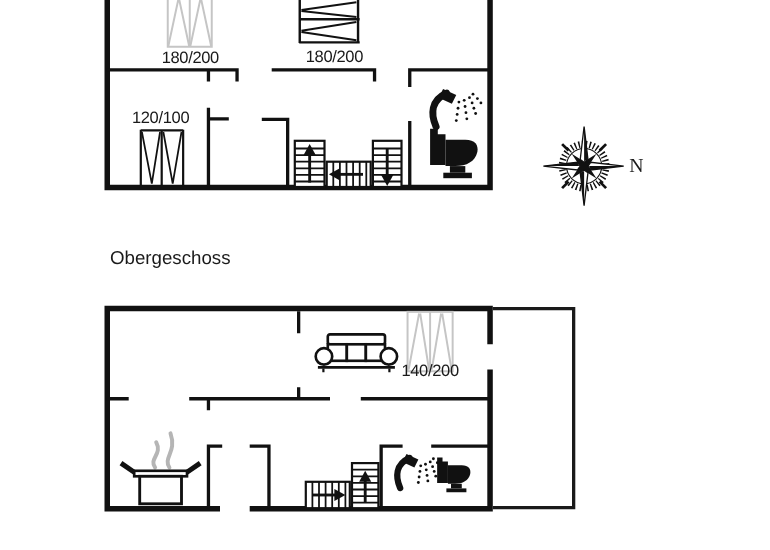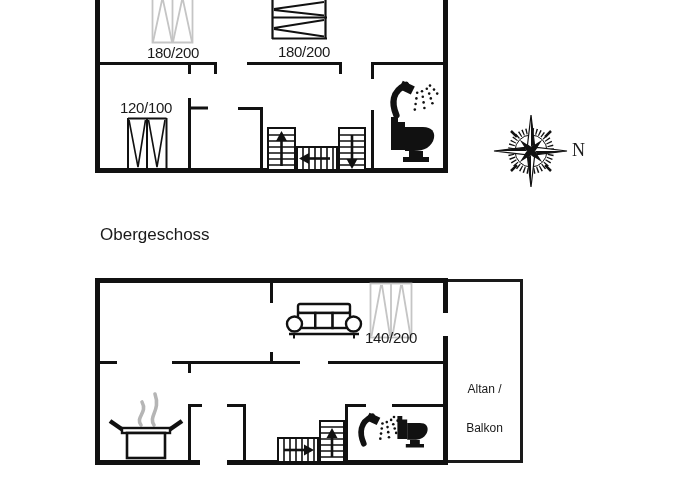--- a/index.html
+++ b/index.html
@@ -208,23 +208,19 @@
   <div class="lbl bedlbl" style="left:116px;top:99px;">120/100</div>
 
   <div class="lbl floorlbl" style="left:100px;top:182px;">
     <div>Obergeschoss</div>
   </div>
 
   <div class="lbl northlbl" style="left:572px;top:140px;">N</div>
 
   <div class="lbl bedlbl" style="left:361px;top:329px;">140/200</div>
 
-  <div class="lbl balconylbl" style="left:448px;top:357px;">
-    <div>Altan /</div>
-    <div>Balkon</div>
-  </div>
 
   <div class="lbl floorlbl" style="left:97px;top:468px;">
     
     
   </div>
 
 </div>
 
 </body></html>

